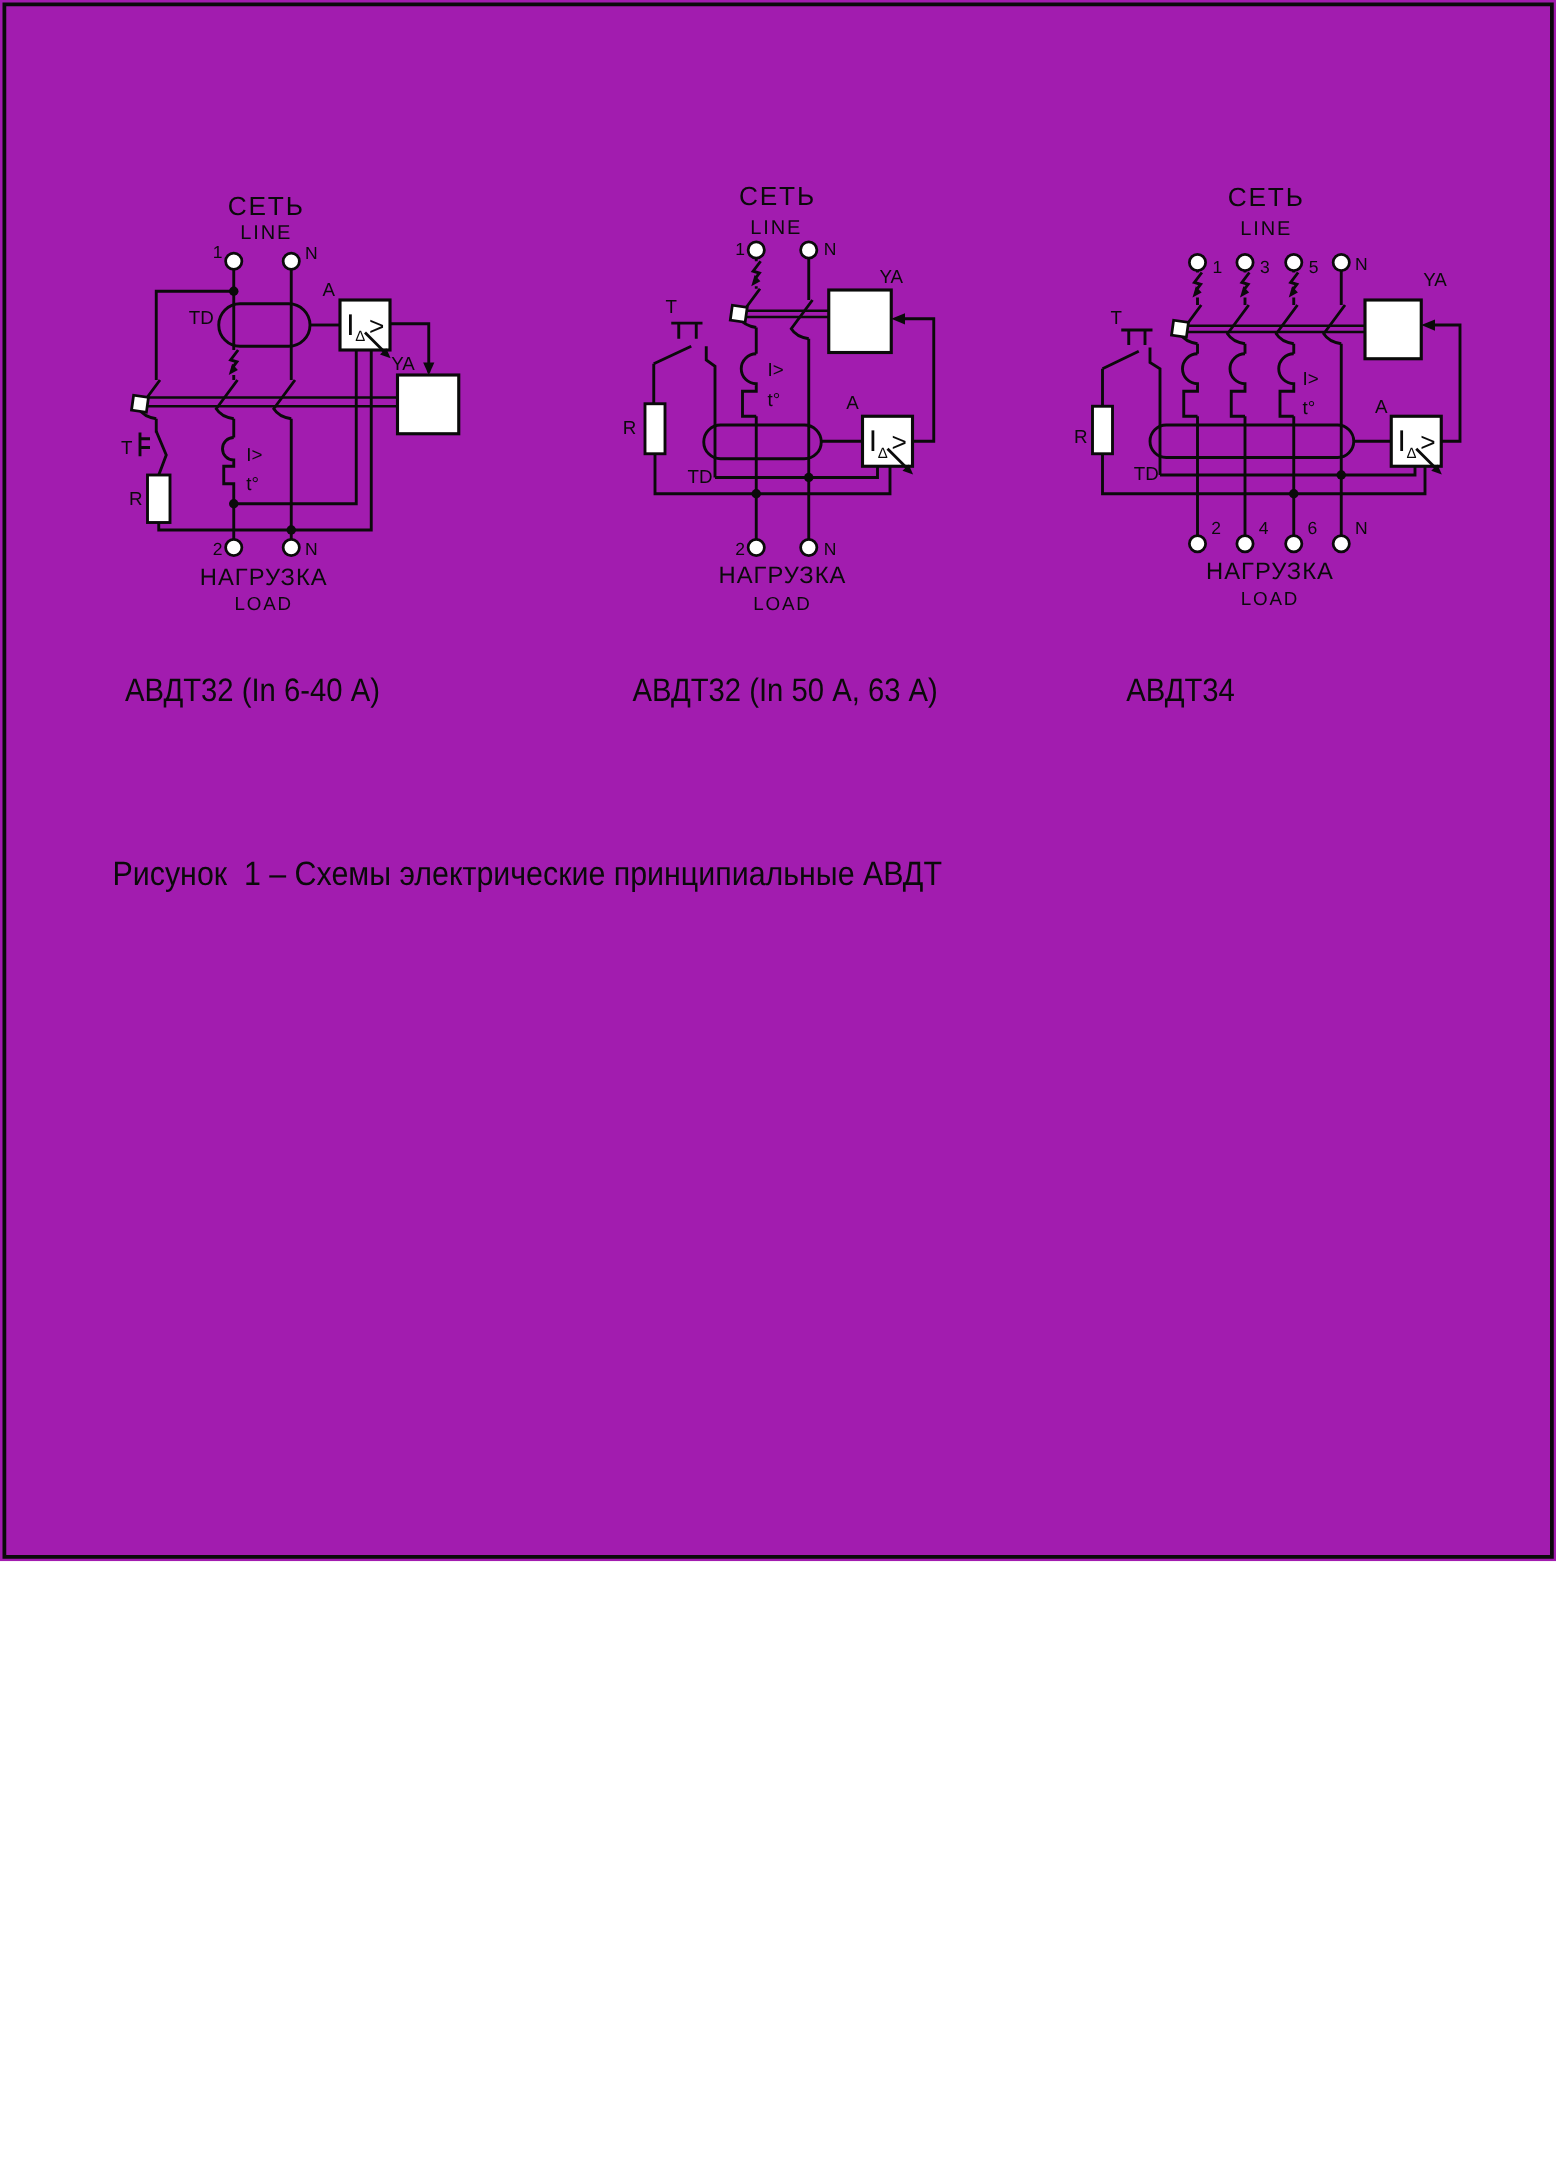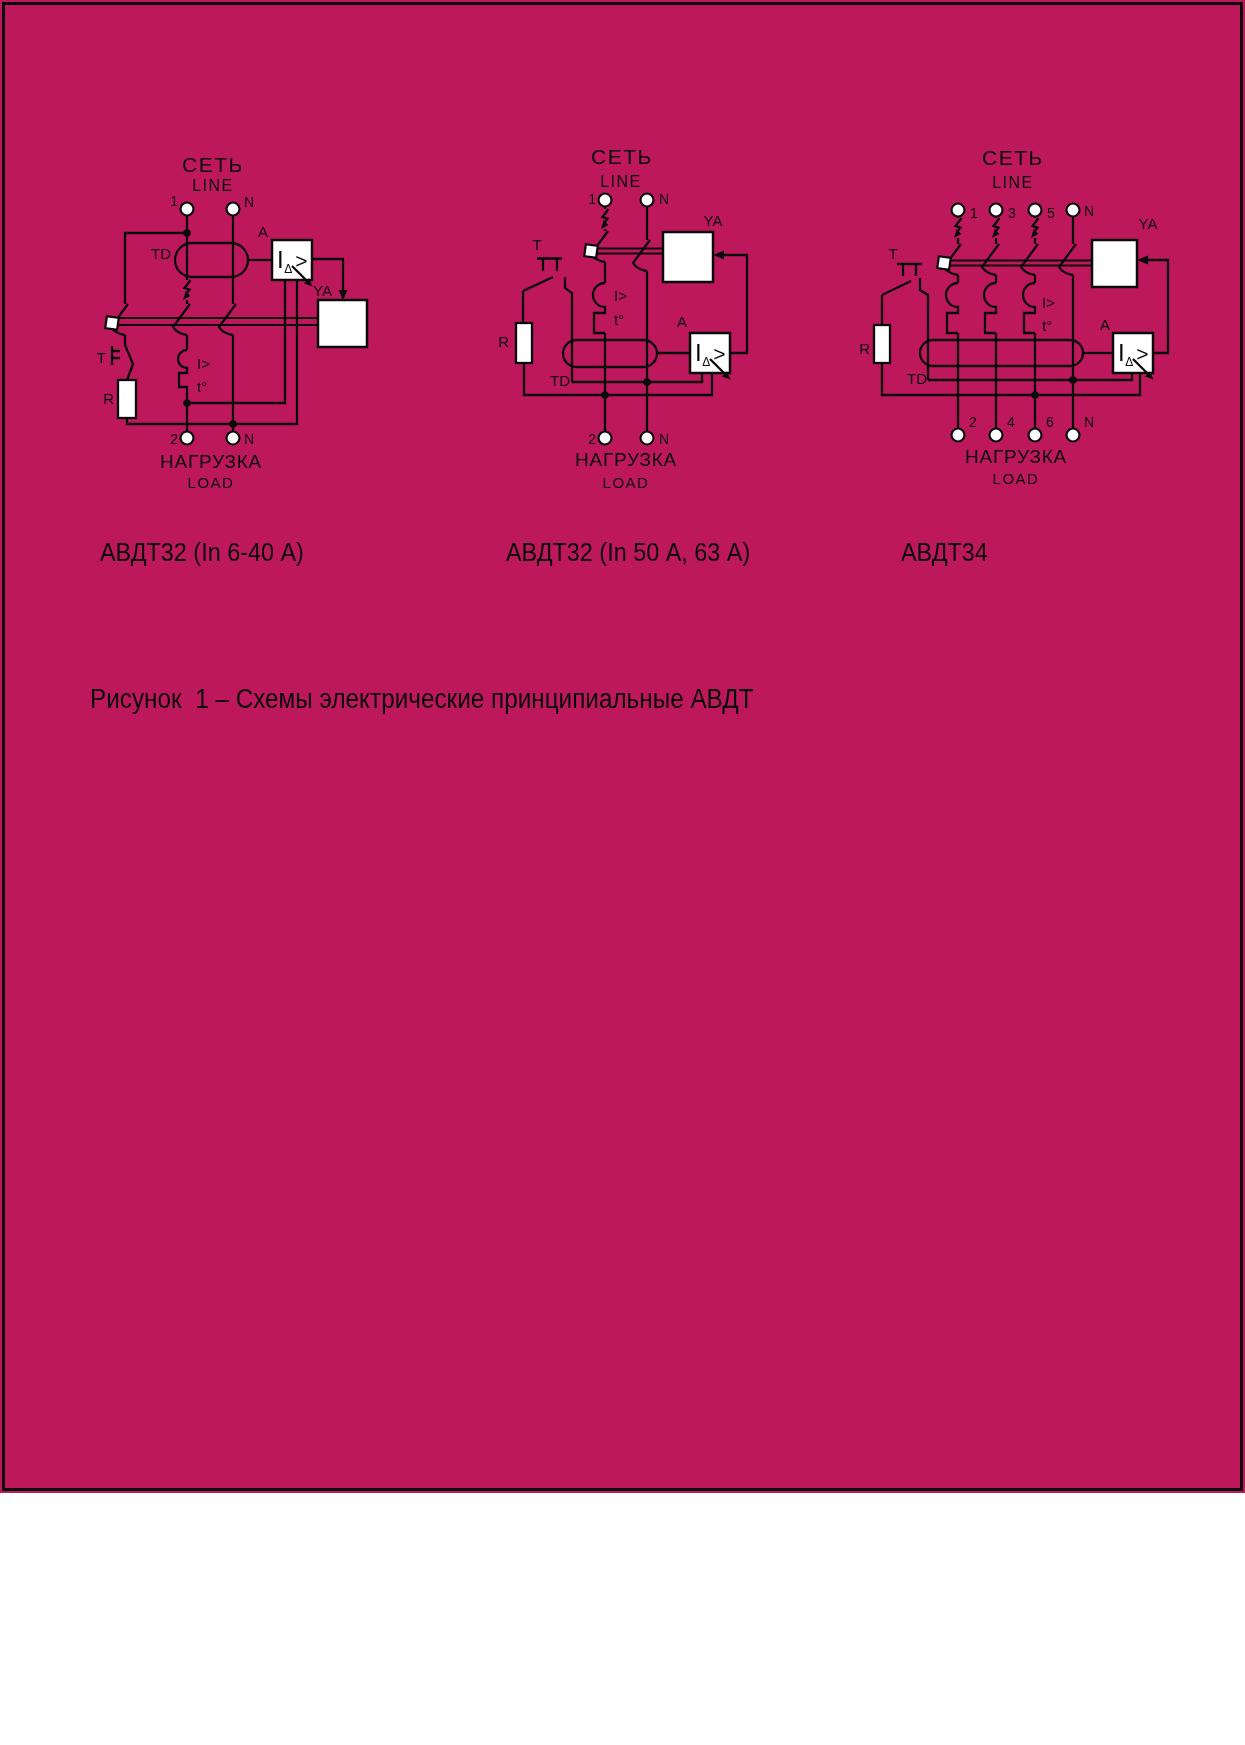--- a/index.html
+++ b/index.html
@@ -1,16 +1,16 @@
 <!DOCTYPE html>
 <html><head>
 <meta charset="utf-8">
 <style>
   html,body{margin:0;padding:0;background:#fff;}
-  .page{position:relative;width:1245px;height:1493px;background:#be185d;overflow:hidden;
+  .page{position:relative;width:1245px;height:1249px;background:#a21caf;overflow:hidden;
         font-family:"Liberation Sans",sans-serif;text-decoration:underline;}
   .frame{position:absolute;left:2px;top:2px;right:2px;bottom:2px;border:3px solid #0a0a0a;}
   .schem{position:absolute;left:0;top:0;}
   .d{stroke:#0a0a0a;stroke-width:2.3;fill:none;}
   .d text{fill:#0a0a0a;stroke:none;font-family:"Liberation Sans",sans-serif;}
   .big{font-size:21px;letter-spacing:1.5px;}
   .med{font-size:16px;letter-spacing:1.5px;}
   .nag{font-size:19px;letter-spacing:0.8px;}
   .loadt{font-size:15px;letter-spacing:1.5px;}
   .lbl{font-size:15px;}

